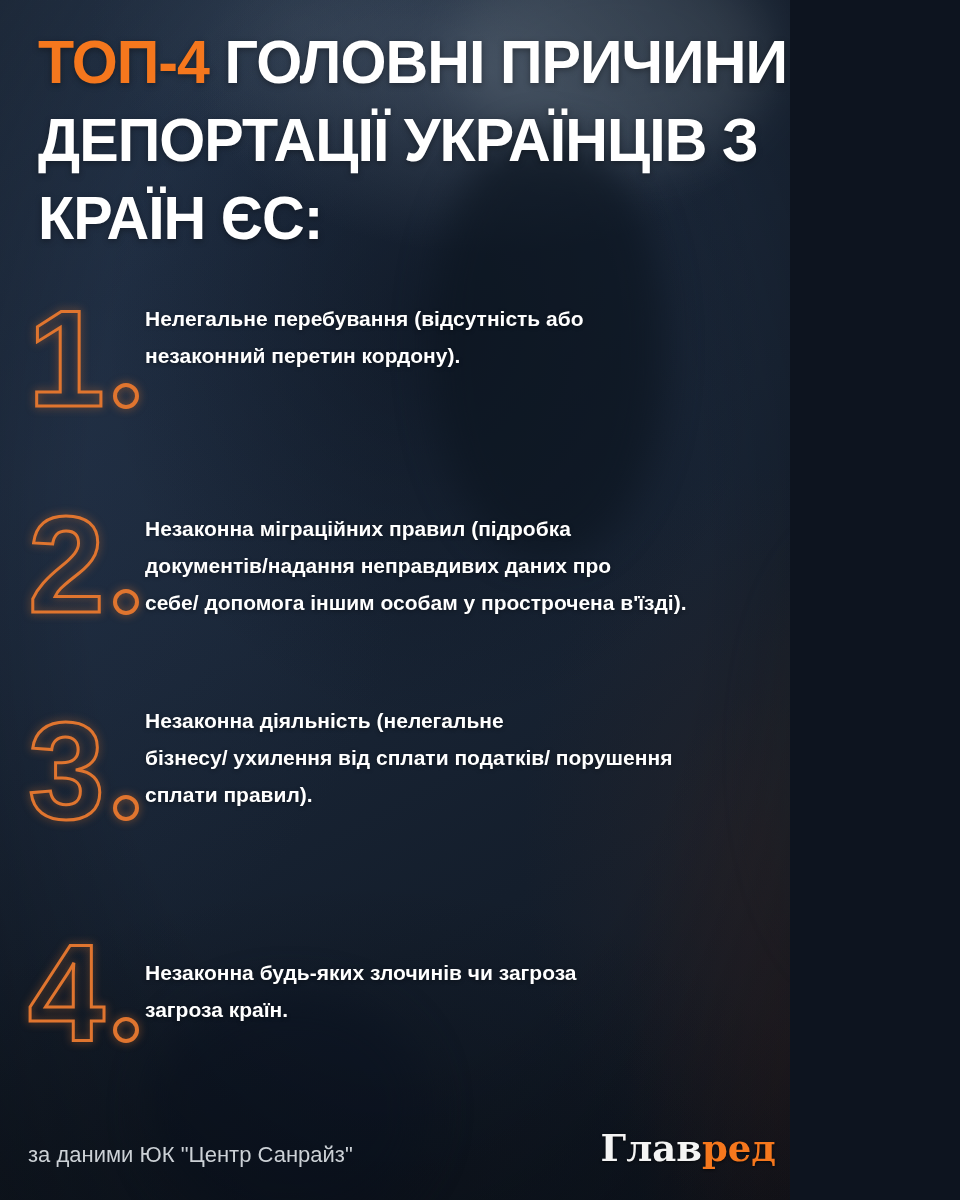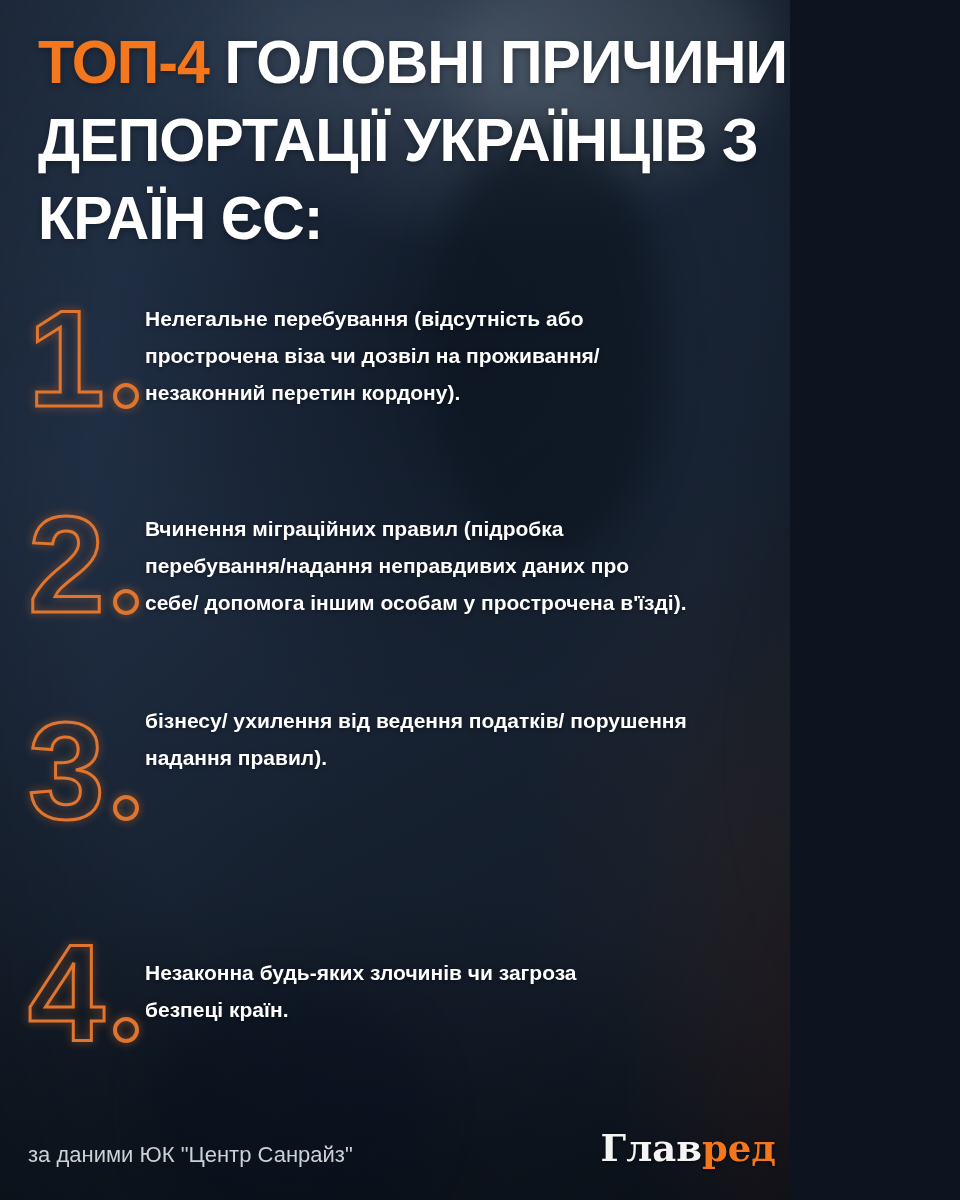--- a/index.html
+++ b/index.html
@@ -103,56 +103,56 @@
     <div>КРАЇН ЄС:</div>
   </h1>
 
   <div class="item item1">
     <div class="num">
       <span class="digit">1</span>
       <span class="dot"></span>
     </div>
     <div class="lines">
       <div class="line">Нелегальне перебування (відсутність або</div>
-      <div class="line">прострочена віза чи дозвіл на проживання/</div>
       <div class="line">незаконний перетин кордону).</div>
     </div>
   </div>
 
   <div class="item item2">
     <div class="num">
       <span class="digit">2</span>
       <span class="dot"></span>
     </div>
     <div class="lines">
-      <div class="line">Вчинення міграційних правил (підробка</div>
-      <div class="line">перебування/надання неправдивих даних про</div>
+      <div class="line">Незаконна міграційних правил (підробка</div>
+      <div class="line">документів/надання неправдивих даних про</div>
       <div class="line">себе/ допомога іншим особам у прострочена в'їзді).</div>
     </div>
   </div>
 
   <div class="item item3">
     <div class="num">
       <span class="digit">3</span>
       <span class="dot"></span>
     </div>
     <div class="lines">
-      <div class="line">бізнесу/ ухилення від ведення податків/ порушення</div>
-      <div class="line">надання правил).</div>
+      <div class="line">Незаконна діяльність (нелегальне</div>
+      <div class="line">бізнесу/ ухилення від сплати податків/ порушення</div>
+      <div class="line">сплати правил).</div>
     </div>
   </div>
 
   <div class="item item4">
     <div class="num">
       <span class="digit">4</span>
       <span class="dot"></span>
     </div>
     <div class="lines">
       <div class="line">Незаконна будь-яких злочинів чи загроза</div>
-      <div class="line">безпеці країн.</div>
+      <div class="line">загроза країн.</div>
     </div>
   </div>
 
   <div class="source">за даними ЮК "Центр Санрайз"</div>
 
   <div class="logo"><span class="lg1">Глав</span><span class="lg2">ред</span></div>
 
 </div>
 
 </body></html>

